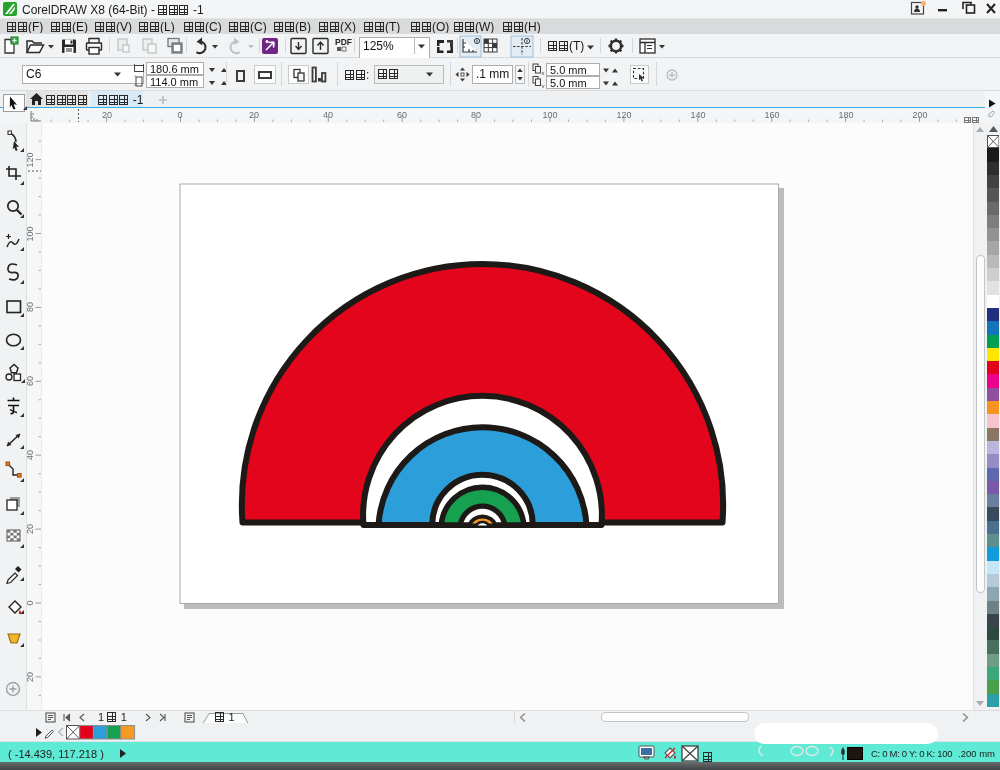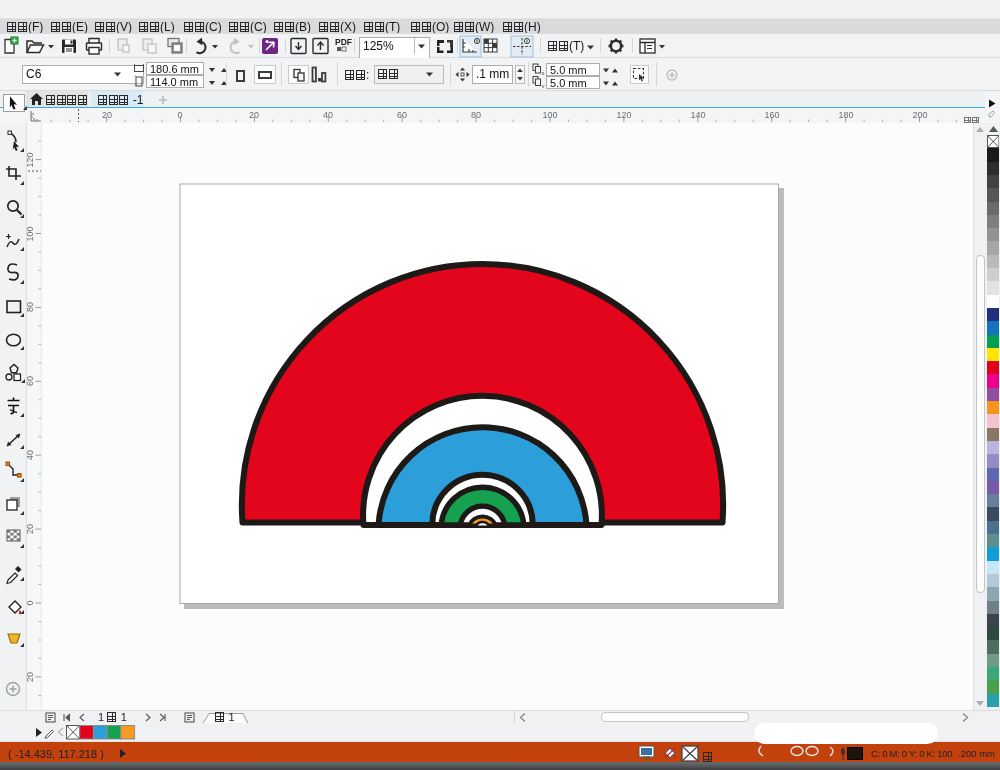--- a/index.html
+++ b/index.html
@@ -10,20 +10,38 @@
 background-size:100% 1px,100% 1px,1px 100%;background-position:0 3px,0 6px,4px 0;background-repeat:no-repeat}
 .hz8{width:7px;height:8px;vertical-align:0;margin-right:1px;background-position:0 2px,0 4px,3px 0}
 .hzg{border-color:#777;background-image:linear-gradient(#777,#777),linear-gradient(#777,#777),linear-gradient(#777,#777)}
 .txt{font-size:12px;color:#1a1a1a;white-space:nowrap}
 .sep{position:absolute;width:1px;background:#d4d6d7;top:4px;bottom:4px}
 .field{position:absolute;background:#fff;border:1px solid #adadad;font-size:12px;color:#111;padding:1px 3px;white-space:nowrap}
 .btn{position:absolute;display:flex;align-items:center;justify-content:center}
 </style></head><body>
 <div id="app">
 
+<div class="abs" style="left:0;top:0;width:1000px;height:18px;background:#f4f5f6">
+<svg class="abs" style="left:3px;top:2px" width="14" height="14" viewBox="0 0 14 14">
+<rect x="0" y="0" width="14" height="14" rx="2" fill="#27a22c"></rect>
+<path d="M2 12 L10 2 L12 2 L4.5 12 Z" fill="#fff"></path>
+<path d="M6 12 L12 4.5 L12 7 L8.5 12 Z" fill="#e8f5e4"></path>
+</svg>
+<div class="abs txt" style="left:22px;top:3px">CorelDRAW X8 (64-Bit) - <i class="hz "></i><i class="hz "></i><i class="hz "></i> -1</div>
+<svg class="abs" style="left:910px;top:1px" width="88 " height="15" viewBox="0 0 88 15">
+<rect x="1.5" y="1.5" width="12" height="11.5" fill="none" stroke="#444" stroke-width="1.2"></rect>
+<path d="M4 11 c0-2.5 1.3-3.5 3-3.5 s3 1 3 3.5 Z" fill="#333"></path>
+        <circle cx="7" cy="6" r="1.7" fill="#333"></circle>
+<circle cx="13.5" cy="2.5" r="2.5" fill="#f7b267"></circle>
+<rect x="28" y="8" width="9" height="2.4" fill="#222"></rect>
+<rect x="56.5" y="4" width="8" height="8" fill="none" stroke="#222" stroke-width="1.6"></rect>
+<path d="M53 8 v-6.5 h8 v2" fill="none" stroke="#222" stroke-width="1.6"></path>
+<path d="M77 3 l8 9 M85 3 l-8 9" stroke="#222" stroke-width="2" fill="none"></path>
+</svg>
+    </div>
 <div class="abs" style="left:0;top:18px;width:1000px;height:15px;background:#d9dadb;border-top:1px solid #e3e4e4">
 <div class="abs txt" style="left:7px;top:1px"><i class="hz "></i><i class="hz "></i>(F)</div>
 <div class="abs txt" style="left:51px;top:1px"><i class="hz "></i><i class="hz "></i>(E)</div>
 <div class="abs txt" style="left:95px;top:1px"><i class="hz "></i><i class="hz "></i>(V)</div>
 <div class="abs txt" style="left:139px;top:1px"><i class="hz "></i><i class="hz "></i>(L)</div>
 <div class="abs txt" style="left:184px;top:1px"><i class="hz "></i><i class="hz "></i>(C)</div>
 <div class="abs txt" style="left:229px;top:1px"><i class="hz "></i><i class="hz "></i>(C)</div>
 <div class="abs txt" style="left:274px;top:1px"><i class="hz "></i><i class="hz "></i>(B)</div>
 <div class="abs txt" style="left:319px;top:1px"><i class="hz "></i><i class="hz "></i>(X)</div>
 <div class="abs txt" style="left:364px;top:1px"><i class="hz "></i><i class="hz "></i>(T)</div>
@@ -580,21 +598,21 @@
 </svg>
 <svg class="abs" style="left:66px;top:2px" width="70" height="15">
 <rect x="0.5" y="0.5" width="13.2" height="13.5" fill="#fff" stroke="#555"></rect>
         <path d="M0.5 0.5 L13.7 14 M13.7 0.5 L0.5 14" stroke="#555" stroke-width="1"></path>
 <rect x="13.7" y="0.5" width="13.7" height="13.5" fill="#e3001b" stroke="#8a8d8f"></rect>
 <rect x="27.4" y="0.5" width="13.7" height="13.5" fill="#2c9fda" stroke="#8a8d8f"></rect>
 <rect x="41.1" y="0.5" width="13.7" height="13.5" fill="#16a151" stroke="#8a8d8f"></rect>
 <rect x="54.8" y="0.5" width="13.8" height="13.5" fill="#f59a23" stroke="#8a8d8f"></rect>
 </svg>
     </div>
-<div class="abs" style="left:0;top:741px;width:1000px;height:21px;background:#c2410c;border-top:1px solid #e2e3e4">
+<div class="abs" style="left:0;top:741px;width:1000px;height:21px;background:#5eead4;border-top:1px solid #e2e3e4">
 <div class="abs" style="left:8px;top:6px;font-size:11px;color:#222">( -14.439, 117.218 )</div>
 <svg class="abs" style="left:118px;top:6px" width="10" height="10">
         <path d="M2 1 l6 4.5 -6 4.5 Z" fill="#222"></path>
       </svg>
 <svg class="abs" style="left:638px;top:3px" width="80" height="17" viewBox="0 0 80 17">
 <rect x="1" y="1" width="15" height="11" rx="1" fill="#fff" stroke="#555"></rect>
         <rect x="3" y="3" width="11" height="7" fill="#3a6ea5"></rect>
         <path d="M5 12 h7 M6.5 12 v2 h4 v-2" stroke="#555" fill="none"></path>
 <path d="M32 3 l5 5 -5 5 -5-5 Z" fill="#fff" stroke="#555" stroke-width="1.1"></path>
         <path d="M37 10 q2 2.5 0 4 q-2-1.5 0-4" fill="#c22"></path>

